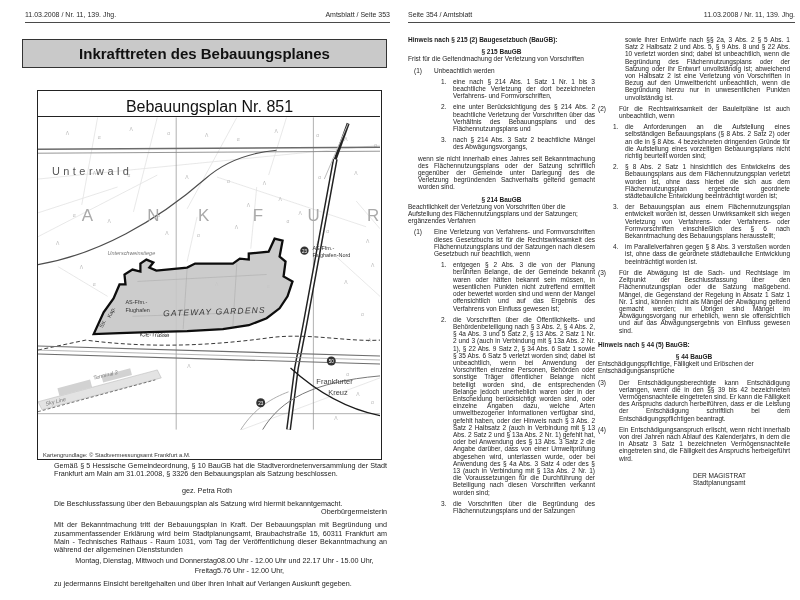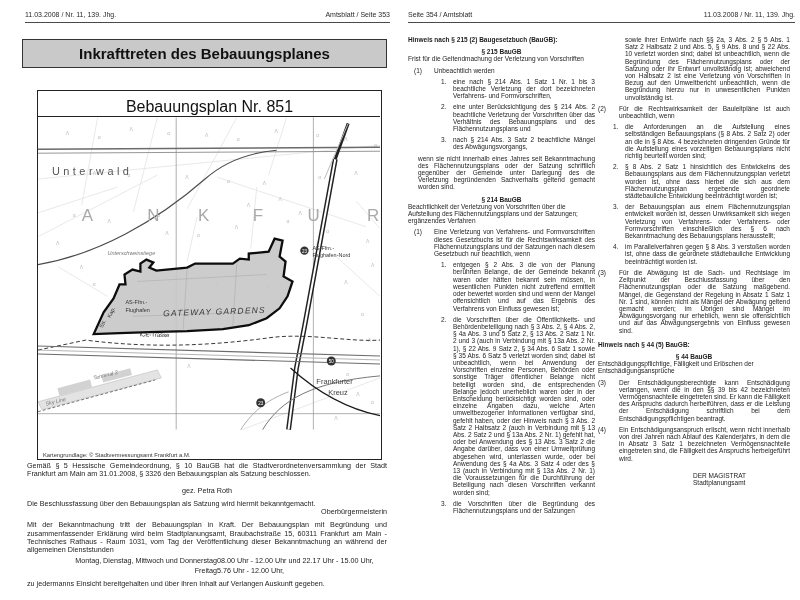--- a/index.html
+++ b/index.html
@@ -64,21 +64,21 @@
   .b-li      { padding-left:45px; }
   .b-li>.lbl { position:absolute; left:33px; }
   .b-cont1  { padding-left:10px; }
   .b-cont2  { padding-left:27px; }
   #col2 .b-p      { padding-left:21px; }
   #col2 .b-p>.lbl { left:0; }
   #col2 .b-li      { padding-left:27px; }
   #col2 .b-li>.lbl { left:15px; }
   .b-mag  { margin-left:95px; margin-top:10px; text-align:left; }
   .b-mag0 { margin-left:95px; margin-top:0;  text-align:left; }
-  .b-par   { margin-top:5px; }
+  .b-par   { margin-top:5px;margin-left:27px; }
   .b-sigr  { text-align:center; margin-top:8px; }
   .b-sigr0 { text-align:right; margin-top:0; }
   .b-row      { margin-left:28px; margin-top:2px; display:flex; text-align:right; }
   .b-row>.lbl { width:162px; flex:none; position:static; }
   .col .b:first-child, .left-body .b:first-child { margin-top:0; }
 
   
   .mt  { font-family:"Liberation Sans", sans-serif; }
   .big-letter { font-size:17px; fill:#a9a9a9; }
   .forest     { font-size:11px; fill:#565656; letter-spacing:3.5px; }

